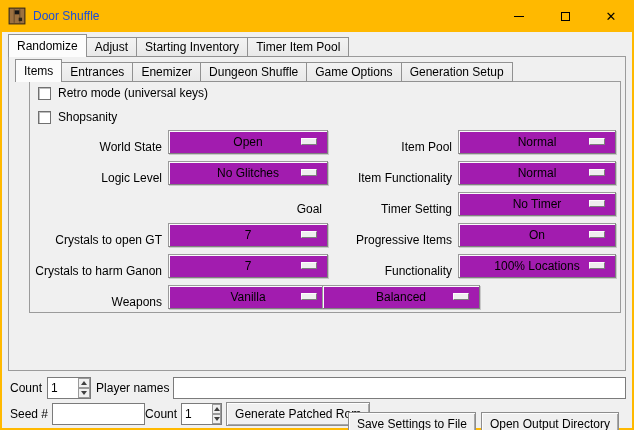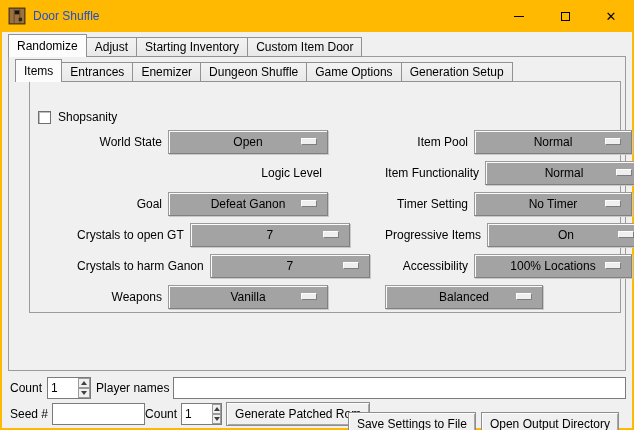--- a/index.html
+++ b/index.html
@@ -28,25 +28,25 @@
 
   
   .cb-row{position:absolute;left:8px;display:flex;align-items:center;height:14px;cursor:default;}
   .cb-box{width:13px;height:13px;background:#fff;border:1px solid #707070;box-sizing:border-box;
           box-shadow:inset 1px 1px 0 #bdbdbd;flex:0 0 auto;}
   .cb-label{margin-left:7px;font-size:12px;color:#000;white-space:nowrap;}
 
   
   .col{position:absolute;top:48px;}
   .col-left{left:0;width:298px;}
-  .col-right{left:308px;width:294px;}
-  .opt-row{display:flex;align-items:center;height:24px;margin-bottom:7px;margin-left:47px;}
+  .col-right{left:292px;width:294px;}
+  .opt-row{display:flex;align-items:flex-end;height:24px;margin-bottom:7px;}
   .opt-label{flex:1;text-align:right;padding-right:6px;font-size:12px;color:#000;white-space:nowrap;}
   .dropdown{position:relative;box-sizing:border-box;display:flex;align-items:center;justify-content:center;
-            height:24px;background:#a3a3a3;border:1px solid #9a9a9a;border-right-color:#808080;border-bottom-color:#808080;
+            height:24px;background:#a21caf;border:1px solid #9a9a9a;border-right-color:#808080;border-bottom-color:#808080;
             box-shadow:inset 1px 1px 0 #fbfbfb,1px 1px 0 #c9c9c9;font-size:12px;color:#000;cursor:default;}
   .dd-w160{width:160px;flex:0 0 160px;}
   .dd-w158{width:158px;flex:0 0 158px;}
   .dd-value{white-space:nowrap;}
   .dd-indicator{position:absolute;right:10px;top:50%;margin-top:-4px;width:16px;height:7px;background:#efefef;
                 border-top:1px solid #fdfdfd;border-left:1px solid #fdfdfd;
                 border-right:1px solid #7e7e7e;border-bottom:1px solid #7e7e7e;box-sizing:border-box;}
 
   
   .frow{position:absolute;display:flex;align-items:center;font-size:12px;color:#000;}
@@ -92,58 +92,62 @@
         </div>
     </div>
   </div>
 
   <div class="client">
 
     <div class="tabbar" style="left:6px;top:2px;">
       <div class="tab selected">Randomize</div>
       <div class="tab">Adjust</div>
       <div class="tab">Starting Inventory</div>
-      <div class="tab">Custom Item Door</div>
+      <div class="tab">Timer Item Pool</div>
     </div>
 
     <div class="page" style="left:6px;top:24px;width:618px;height:315px;">
 
       <div class="tabbar" style="left:6px;top:2px;">
         <div class="tab selected">Items</div>
         <div class="tab">Entrances</div>
         <div class="tab">Enemizer</div>
         <div class="tab">Dungeon Shuffle</div>
         <div class="tab">Game Options</div>
         <div class="tab">Generation Setup</div>
       </div>
 
       <div class="page" style="left:20px;top:24px;width:592px;height:232px;">
 
+        <div class="cb-row" style="top:4px;">
+          <span class="cb-box"></span>
+          <span class="cb-label">Retro mode (universal keys)</span>
+        </div>
         <div class="cb-row" style="top:28px;">
           <span class="cb-box"></span>
           <span class="cb-label">Shopsanity</span>
         </div>
 
         <div class="col col-left">
           <div class="opt-row">
             <span class="opt-label">World State</span>
             <div class="dropdown dd-w160">
               <span class="dd-value">Open</span>
               <span class="dd-indicator"></span>
             </div>
           </div>
           <div class="opt-row">
             <span class="opt-label">Logic Level</span>
+            <div class="dropdown dd-w160">
+              <span class="dd-value">No Glitches</span>
+              <span class="dd-indicator"></span>
+            </div>
           </div>
           <div class="opt-row">
             <span class="opt-label">Goal</span>
-            <div class="dropdown dd-w160">
-              <span class="dd-value">Defeat Ganon</span>
-              <span class="dd-indicator"></span>
-            </div>
           </div>
           <div class="opt-row">
             <span class="opt-label">Crystals to open GT</span>
             <div class="dropdown dd-w160">
               <span class="dd-value">7</span>
               <span class="dd-indicator"></span>
             </div>
           </div>
           <div class="opt-row">
             <span class="opt-label">Crystals to harm Ganon</span>
@@ -184,21 +188,21 @@
             </div>
           </div>
           <div class="opt-row">
             <span class="opt-label">Progressive Items</span>
             <div class="dropdown dd-w158">
               <span class="dd-value">On</span>
               <span class="dd-indicator"></span>
             </div>
           </div>
           <div class="opt-row">
-            <span class="opt-label">Accessibility</span>
+            <span class="opt-label">Functionality</span>
             <div class="dropdown dd-w158">
               <span class="dd-value">100% Locations</span>
               <span class="dd-indicator"></span>
             </div>
           </div>
           <div class="opt-row">
             <div class="dropdown dd-w158">
               <span class="dd-value">Balanced</span>
               <span class="dd-indicator"></span>
             </div>

